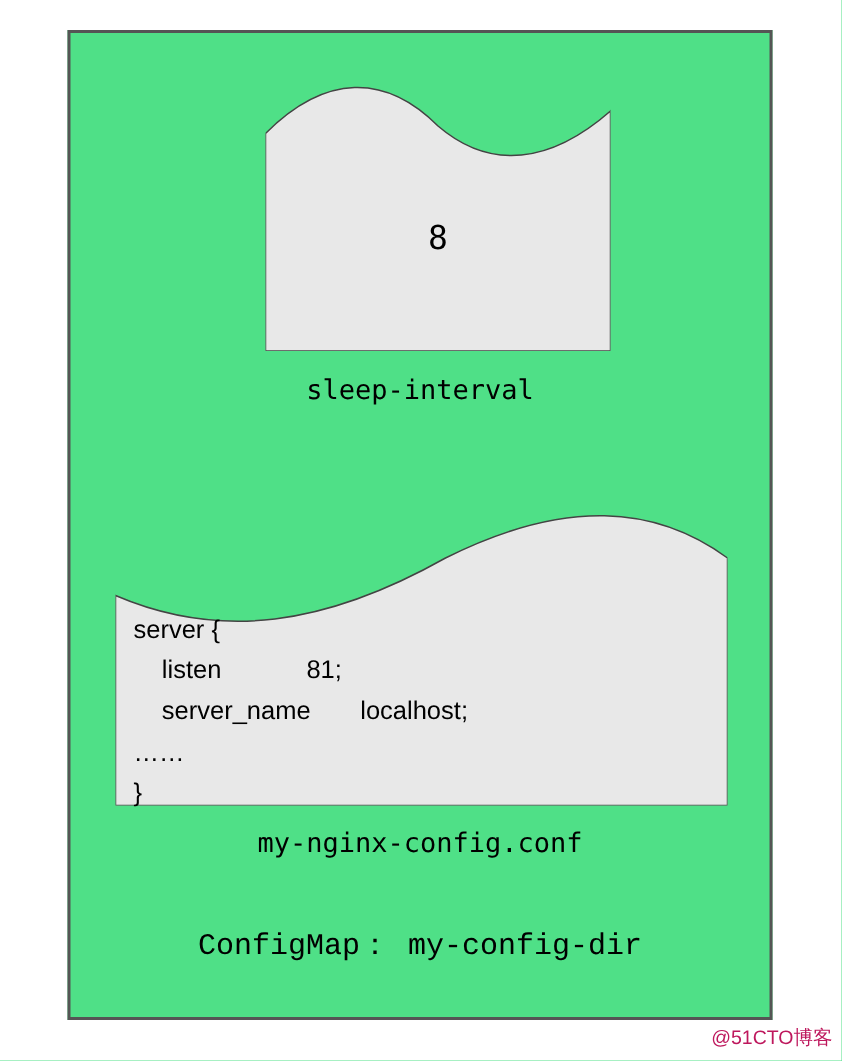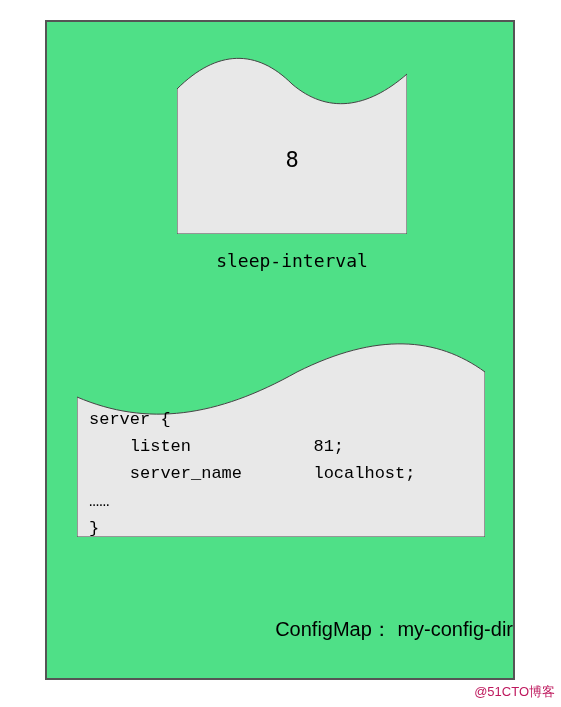--- a/index.html
+++ b/index.html
@@ -57,49 +57,49 @@
     }
     .card-content-large {
       position: absolute;
       top: 64px;
       left: 12px;
       right: 12px;
       font-size: 17px;
       color: #000;
       line-height: 1.6;
       white-space: pre;
-      font-family: Liberation Mono, monospace;
+      font-family: Liberation Sans, sans-serif;
     }
     .label-small {
       position: absolute;
       top: 228px;
-      left: 12px;
+      left: 0;
       width: 100%;
       text-align: center;
       font-size: 18px;
       color: #000;
     }
     .label-large {
       position: absolute;
       top: 530px;
       left: 0;
       width: 100%;
       text-align: center;
       font-size: 18px;
       color: #000;
     }
     .title {
       position: absolute;
       top: 594px;
       left: 0;
       width: 100%;
-      text-align: right;
+      text-align: center;
       font-size: 20px;
       color: #000;
-      font-family: Liberation Sans, sans-serif;
+      font-family: Liberation Mono, monospace;
     }
     .watermark {
       position: absolute;
       right: 6px;
       bottom: 6px;
       font-size: 13px;
       color: #be185d;
       font-family: Arial, sans-serif;
     }
   </style>
@@ -119,17 +119,18 @@
   <div class="file-card-large">
     <svg width="408" height="195" viewBox="0 0 408 195">
       <path class="torn-top-shape" d="M 0 55 C 70 85, 140 75, 220 30 C 300 -10, 360 -5, 408 30 L 408 195 L 0 195 Z"></path>
     </svg>
     <div class="card-content-large">server {
     listen            81;
     server_name       localhost;
 ……
 }</div>
   </div>
+  <div class="label-large">my-nginx-config.conf</div>
 
   <div class="title">ConfigMap： my-config-dir</div>
 </div>
 
 <div class="watermark">@51CTO博客</div>
 
 </body></html>

